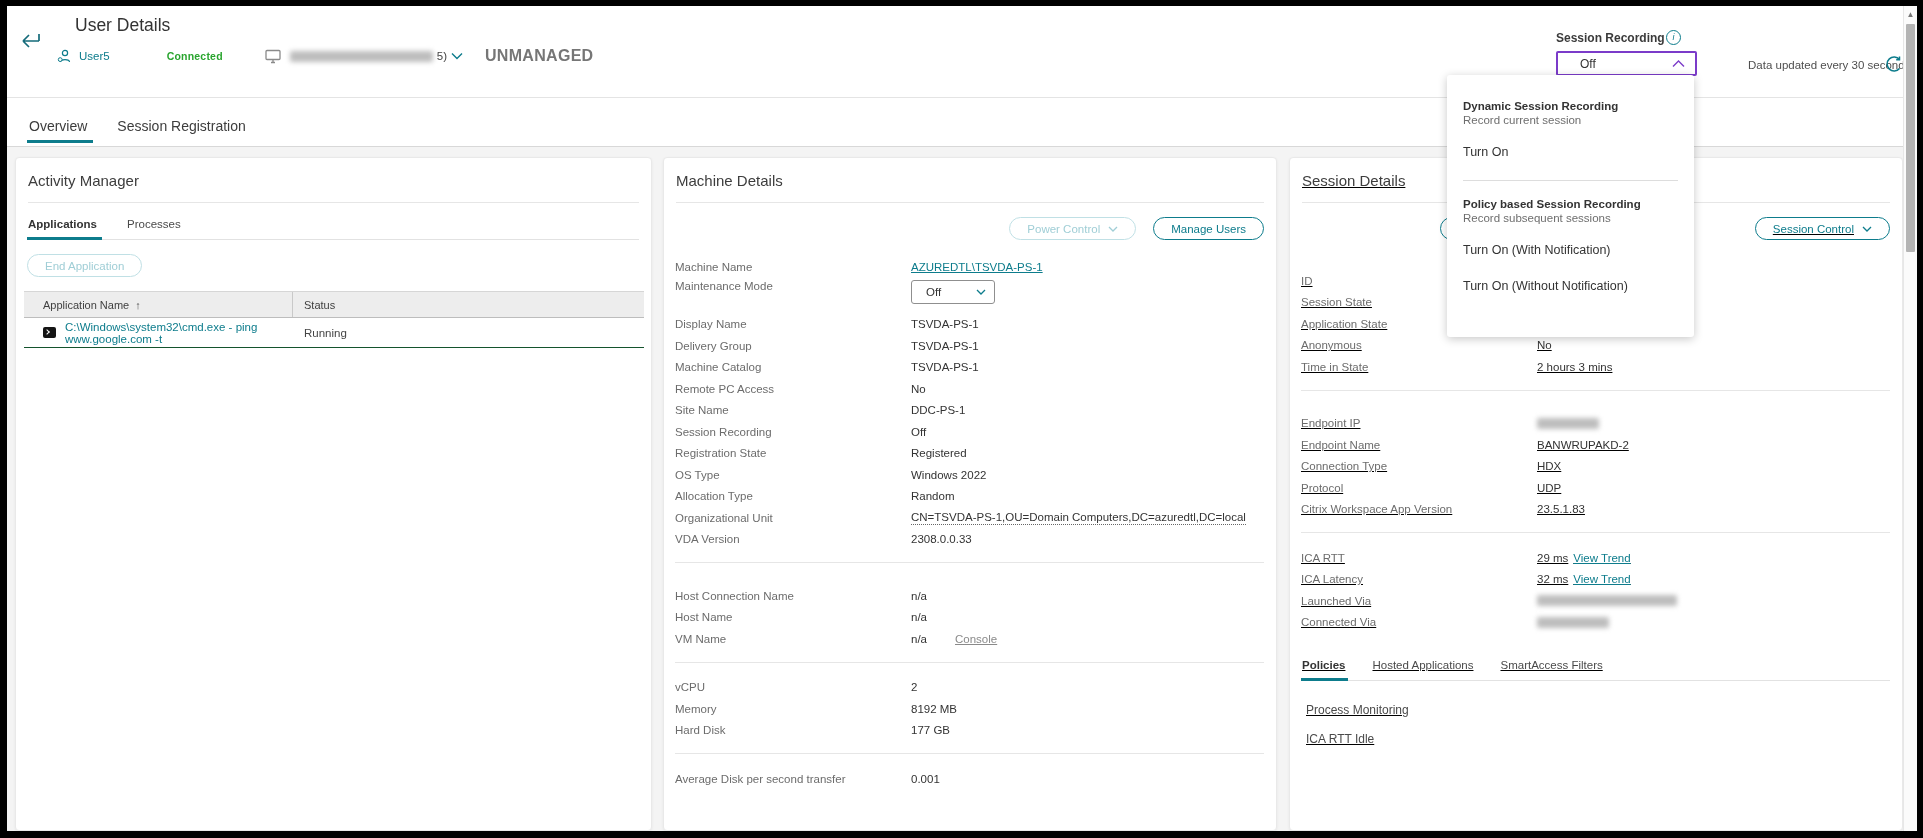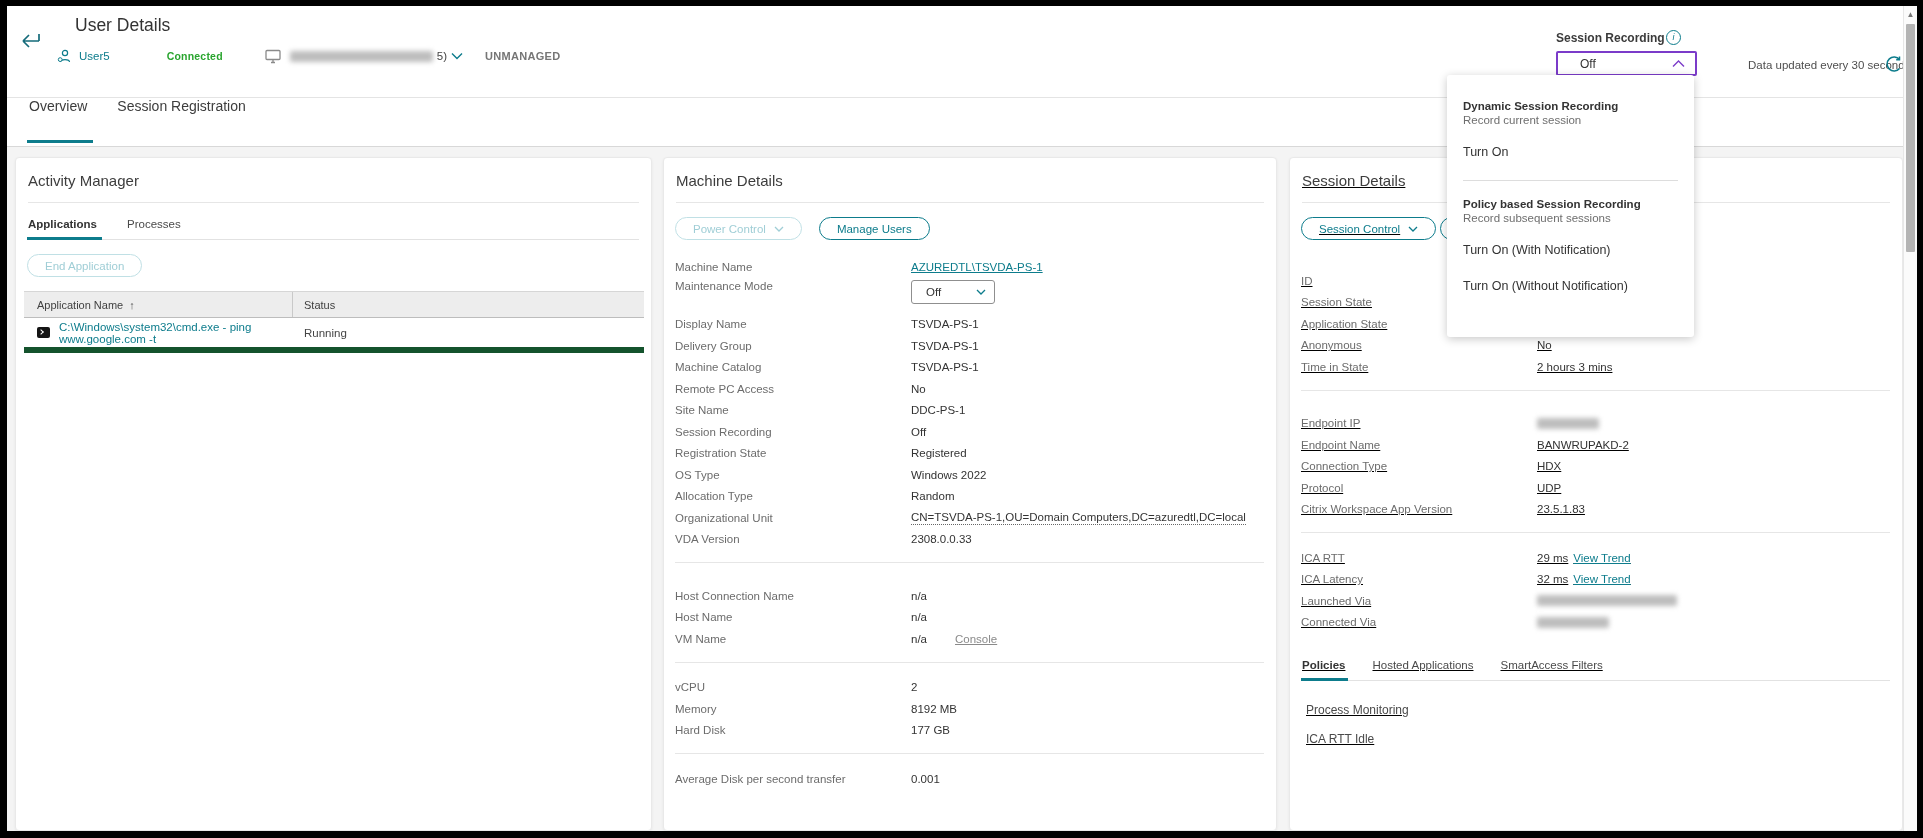--- a/index.html
+++ b/index.html
@@ -17,35 +17,35 @@
   .page-title { position:absolute; left:68px; top:9px; font-size:17.5px; color:#333; }
   .subrow { position:absolute; left:50px; top:40px; height:20px; display:flex; align-items:center; font-size:11.5px; }
   .user-icon { color:#0d7c8c; margin-right:7px; display:inline-flex; }
   .user-name { color:#0d7c8c; margin-right:9px; }
   .conn-badge { color:#2aa52f; font-weight:bold; font-size:10.5px; letter-spacing:.2px; margin-right:42px;padding-left:48px; }
   .monitor-icon { color:#8a8a8a; display:inline-flex; margin-right:9px; }
   .blur { background:#bdbdbd; border-radius:2px; filter:blur(2.5px); display:inline-block; }
   .machine-blur { width:143px; height:11px; margin-right:4px; }
   .machine-suffix { color:#444; margin-right:4px; }
   .chev-teal { color:#0d7c8c; display:inline-flex; margin-right:22px; cursor:pointer; }
-  .unmanaged { color:#767676; font-weight:bold; font-size:11px; letter-spacing:.3px; }
+  .unmanaged { color:#767676; font-weight:bold; font-size:16px; letter-spacing:.3px; }
 
   .sr-label { position:absolute; left:1549px; top:25px; font-size:12px; font-weight:bold; color:#3b3b3b; }
   .info-icon { position:absolute; left:1659px; top:24px; width:13px; height:13px; border:1px solid #0d7c8c; border-radius:50%;
                color:#0d7c8c; font-size:9px; line-height:13px; text-align:center; font-style:italic; cursor:pointer; }
   .sr-select { position:absolute; left:1549px; top:45px; width:137px; height:21px; background:#fff;
                border:2px solid #7b3bc9; border-radius:2px; display:flex; align-items:center; cursor:pointer; z-index:60; }
   .sr-select .sr-val { font-size:12px; color:#333; margin-left:22px; flex:1; }
   .sr-select .chev-purple { color:#7b3bc9; margin-right:10px; display:inline-flex; }
   .refresh-note { position:absolute; left:1741px; top:53px; font-size:11.5px; color:#4f4f4f; }
   .refresh-icon { position:absolute; left:1878px; top:49px; color:#0d7c8c; cursor:pointer; }
 
   
   .tabbar { position:absolute; left:0; top:92px; width:100%; height:49px; background:#fff; border-bottom:1px solid #d8d8d8;
-            display:flex; padding-left:22px; box-sizing:border-box; z-index:4; }
+            display:flex; align-items:flex-end; padding-left:22px; box-sizing:border-box; z-index:4; }
   .ttab { font-size:14px; color:#3d3d3d; margin-right:30px; padding-bottom:12px; position:relative; cursor:pointer; }
   .ttab.active::after { content:""; position:absolute; left:-2px; right:-6px; bottom:3px; height:3px; background:#0d7c8c; }
 
   
   .panel { position:absolute; top:151px; bottom:0; background:#fff; border:1px solid #e9e9e9; border-radius:4px;
            box-shadow:0 1px 3px rgba(0,0,0,.06); overflow:hidden; box-sizing:border-box; }
   #panel-activity { left:8px;    width:637px; }
   #panel-machine  { left:656px;  width:614px; }
   #panel-session  { left:1282px; width:614px;text-decoration:underline; }
   .panel-title { margin:14px 12px 0 12px; font-size:15px; color:#3d3d3d; }
@@ -58,32 +58,32 @@
   .pill .pchev { margin-left:8px; display:inline-flex; }
 
   
   .am-tabs { margin:15px 12px 0 11px; display:flex; border-bottom:1px solid #e2e2e2; }
   .am-tab { font-size:11.5px; color:#4a4a4a; padding:0 1px 9px 1px; margin-right:28px; position:relative; cursor:pointer; }
   .am-tab.active { font-weight:bold; color:#333; }
   .am-tab.active::after { content:""; position:absolute; left:0; right:-4px; bottom:-1px; height:3px; background:#0d7c8c; }
   .end-app { margin:14px 0 0 11px; }
   .am-table { margin:14px 0 0 8px; width:620px; font-size:11.5px; }
   .am-thead { height:25px; background:#ededed; border-top:1px solid #d6d6d6; border-bottom:1px solid #bdbdbd; display:flex; align-items:center; color:#3f3f3f; font-size:11px; }
-  .am-col1 { width:269px; flex:none; padding-left:13px; box-sizing:border-box; display:flex; align-items:center; }
+  .am-col1 { width:269px; flex:none; padding-left:19px; box-sizing:border-box; display:flex; align-items:center; }
   .am-thead .am-col1 { border-right:1px solid #c9c9c9; height:100%; cursor:pointer; }
   .am-col2 { padding-left:11px; cursor:default; }
   .sort-arrow { margin-left:6px; color:#555; font-size:11px; }
-  .am-row { height:29px; display:flex; align-items:center; border-bottom:6px solid #14532d; }
+  .am-row { height:29px; display:flex; align-items:center; border-bottom:1px solid #14532d; }
   .cmd-icon { width:13px; height:11px; background:#141414; border-radius:2px; position:relative; flex:none; margin-right:9px; }
   .cmd-icon::after { content:""; position:absolute; left:2px; top:3px; width:3px; height:3px; border-right:1px solid #fff; border-bottom:1px solid #fff; transform:rotate(-45deg); }
   .app-link { color:#0d7c8c; text-decoration:none; cursor:pointer; }
   .row-status { color:#454545; }
 
   
-  .btn-row { margin:14px 12px 0 11px; display:flex; gap:17px; position:relative; }
+  .btn-row { margin:14px 12px 0 11px; display:flex; gap:17px; position:relative;justify-content:flex-end; }
   .kv-area { margin:16px 12px 0 11px; }
   #panel-session .kv-area { margin-top:30px; }
   .kv { display:flex; align-items:center; height:21.5px; font-size:11.5px; }
   .kv.kv-tall { height:36px; align-items:flex-start; padding-top:2px; box-sizing:border-box; }
   .kv-label { width:236px; flex:none; color:#6c6c6c; }
   .kv-val { color:#333; display:flex; align-items:center; }
   .val-link { color:#0d7c8c; text-decoration:underline; cursor:pointer; }
   .val-dotted { border-bottom:1px dotted #666; padding-bottom:1px; }
   .console-link { color:#8a8a8a; text-decoration:underline; margin-left:28px; cursor:pointer; }
   .trend-link { color:#0d7c8c; text-decoration:underline; margin-left:5px; cursor:pointer; }

